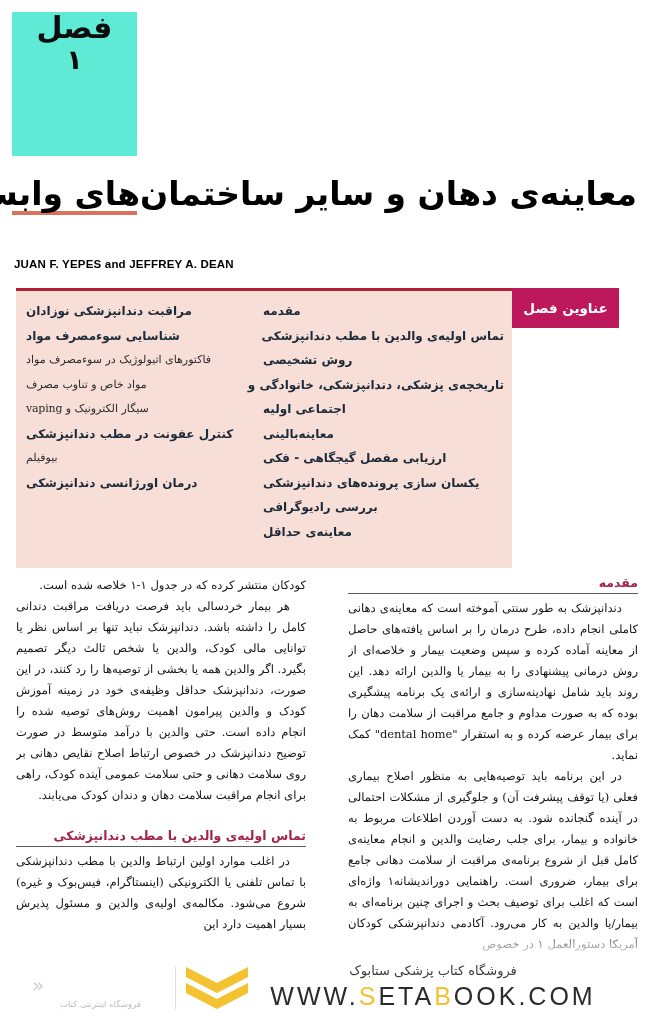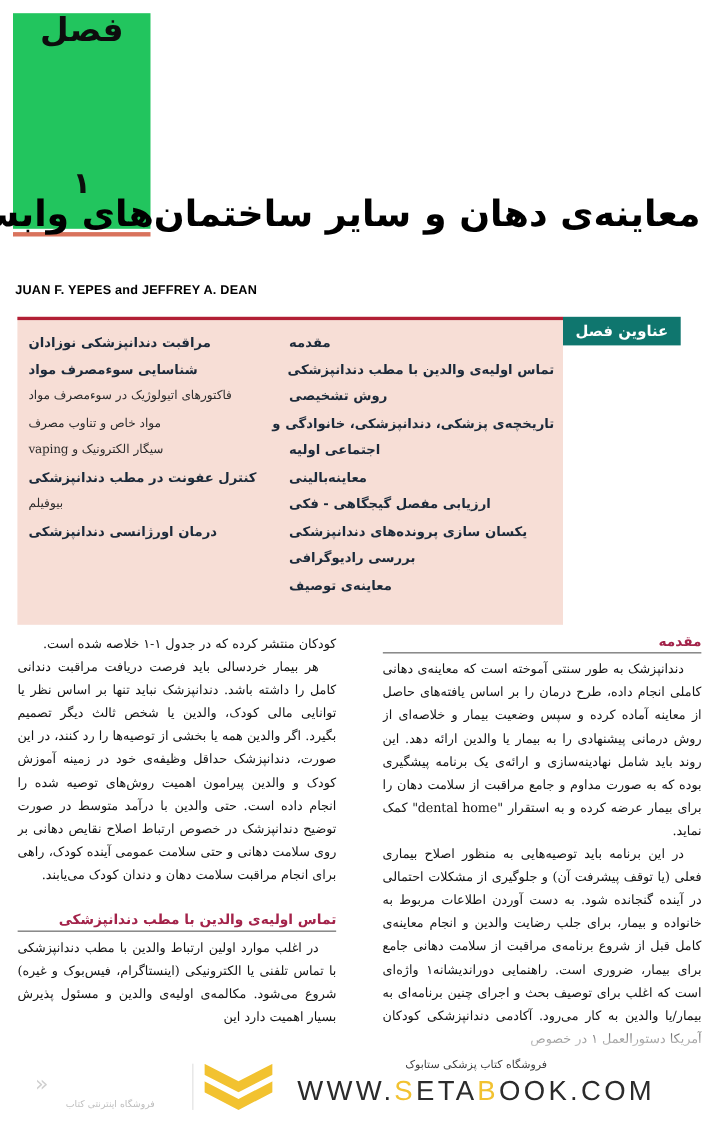--- a/index.html
+++ b/index.html
@@ -22,26 +22,26 @@
     position: absolute;
     left: 0; top: 0;
     width: 651px;
     height: 230px;
   }
   #chapter-badge {
     position: absolute;
     left: 12px;
     top: 12px;
     width: 125px;
-    height: 196px;
-    background: #22c55e;
+    height: 144px;
+    background: #5eead4;
     display: flex;
     flex-direction: column;
     align-items: center;
-    justify-content: space-between;
+    justify-content: flex-start;
     padding-bottom: 26px;
     box-sizing: border-box;
   }
   #chapter-badge .word {
     font-size: 30px;
     font-weight: bold;
     color: #0d0d0d;
     line-height: 1.05;
     letter-spacing: -0.5px;
   }
@@ -93,22 +93,22 @@
     height: 280px;
     background: #f7ded6;
     border-top: 3px solid #b21f35;
     box-sizing: border-box;
   }
   #outline-heading {
     position: absolute;
     left: 512px;
     top: 288px;
     width: 107px;
-    height: 26px;
-    background: #0f766e;
+    height: 40px;
+    background: #be185d;
     color: #ffffff;
     font-size: 13.5px;
     font-weight: bold;
     display: flex;
     align-items: center;
     justify-content: center;
     box-sizing: border-box;
   }
   .outline-cols {
     position: absolute;
@@ -260,21 +260,21 @@
   }
   #footer-mark svg { display: block; }
   #footer-text {
     position: absolute;
     right: 18px;
     top: 8px;
     width: 400px;
     text-align: center;
   }
   #footer-fa {
-    font-size: 10px;
+    font-size: 13px;
     color: #3d3d3d;
     direction: rtl;
     margin-bottom: 4px;
   }
   #footer-url {
     font-family: "Liberation Sans", sans-serif;
     font-size: 25px;
     letter-spacing: 3px;
     color: #2b2b2b;
     direction: ltr;
@@ -304,21 +304,21 @@
   <div class="outline-col right">
     <div class="outline-item">مقدمه</div>
     <div class="outline-item">تماس اولیه‌ی والدین با مطب دندانپزشکی</div>
     <div class="outline-item">روش تشخیصی</div>
     <div class="outline-item">تاریخچه‌ی پزشکی، دندانپزشکی، خانوادگی و</div>
     <div class="outline-item">اجتماعی اولیه</div>
     <div class="outline-item">معاینه‌بالینی</div>
     <div class="outline-item">ارزیابی مفصل گیجگاهی - فکی</div>
     <div class="outline-item">یکسان سازی پرونده‌های دندانپزشکی</div>
     <div class="outline-item">بررسی رادیوگرافی</div>
-    <div class="outline-item">معاینه‌ی توصیف</div>
+    <div class="outline-item">معاینه‌ی حداقل</div>
   </div>
 
   <div class="outline-col left">
     <div class="outline-item">مراقبت دندانپزشکی نوزادان</div>
     <div class="outline-item">شناسایی سوءمصرف مواد</div>
     <div class="outline-item sub">فاکتورهای اتیولوژیک در سوءمصرف مواد</div>
     <div class="outline-item sub">مواد خاص و تناوب مصرف</div>
     <div class="outline-item sub">سیگار الکترونیک و vaping</div>
     <div class="outline-item">کنترل عفونت در مطب دندانپزشکی</div>
     <div class="outline-item sub">بیوفیلم</div>

